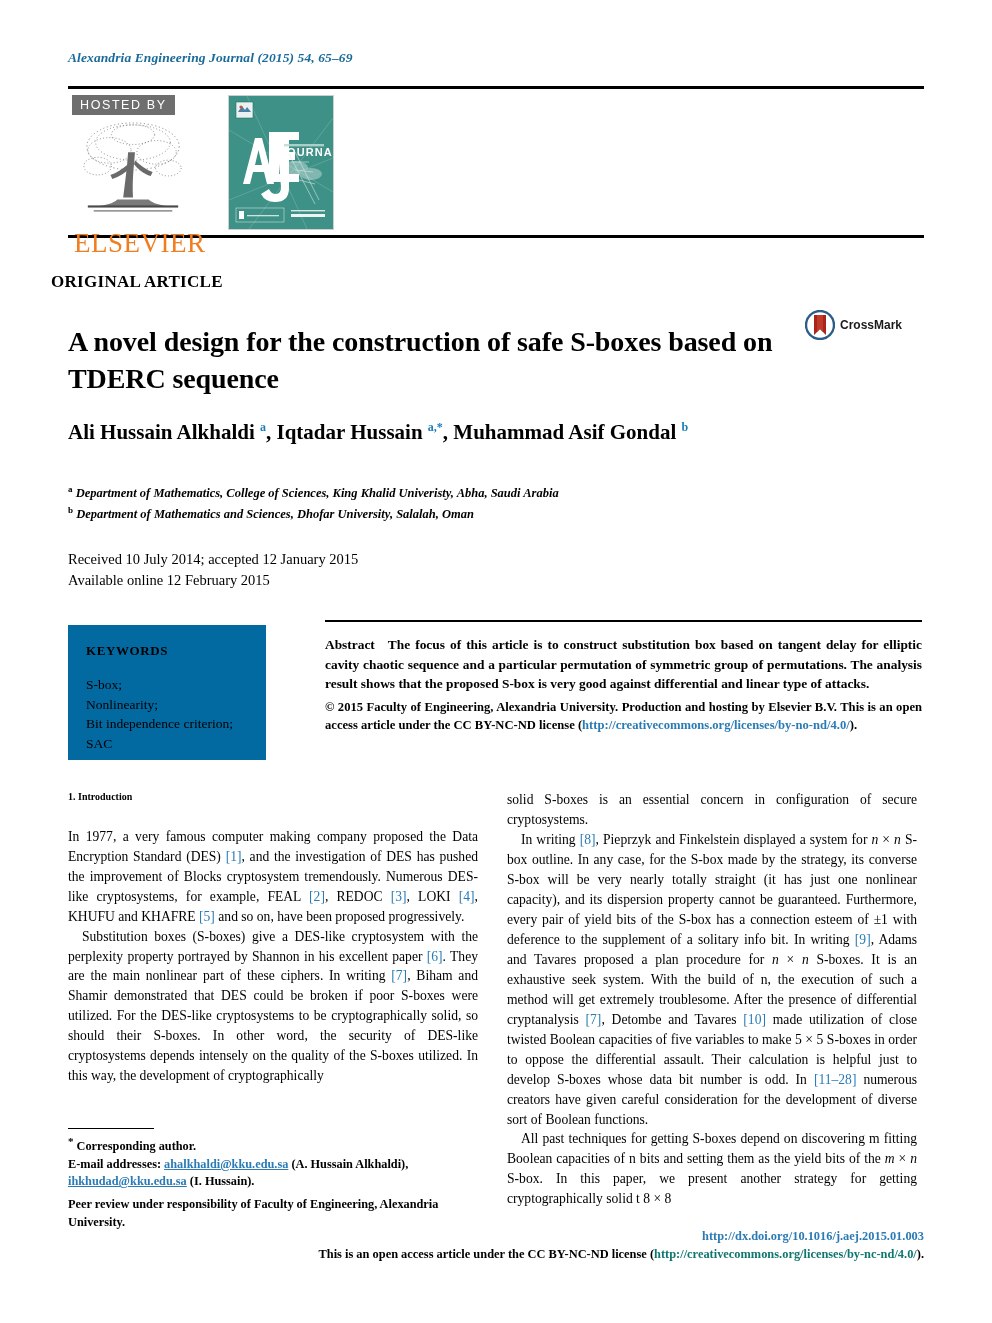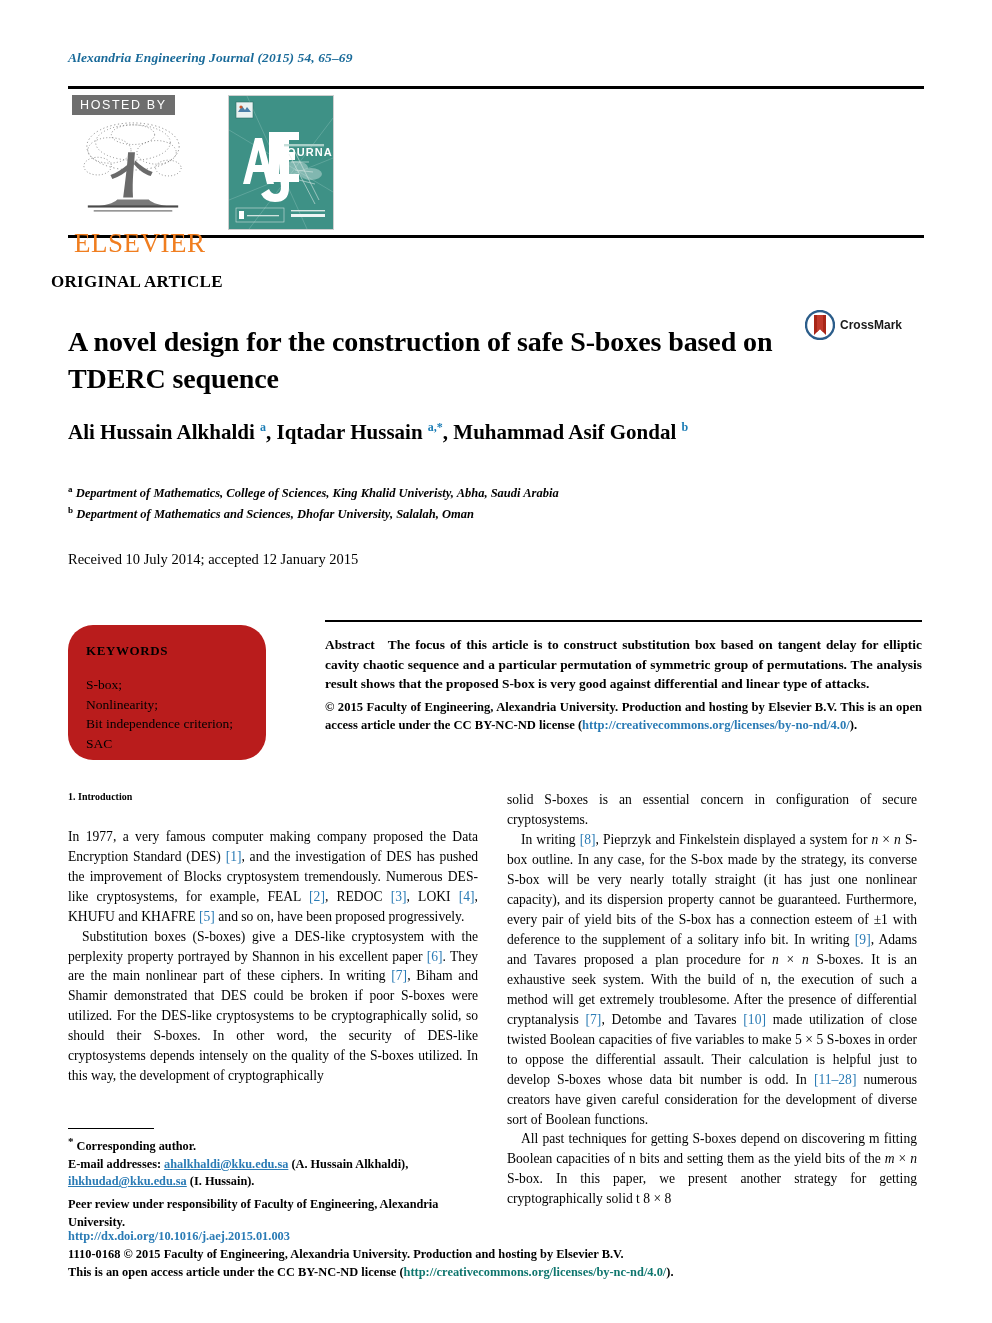--- a/index.html
+++ b/index.html
@@ -82,21 +82,21 @@
   .affils { position:absolute; left:68px; top:483px; width:830px;
             font-size:12.5px; font-style:italic; font-weight:bold; line-height:1.55; }
   .affils sup { font-style:normal; font-size:9px; vertical-align:super; }
 
   .dates { position:absolute; left:68px; top:549px;
            font-size:14.5px; line-height:1.45; }
 
   
   .kwbox {
     position:absolute; left:68px; top:625px; width:198px; height:135px;
-    background:#b91c1c; padding:18px 14px 0 18px; box-sizing:border-box;border-radius:25px;
+    background:#0369a1; padding:18px 14px 0 18px; box-sizing:border-box;
   }
   .kwtitle { font-size:13px; font-weight:bold; letter-spacing:.6px; }
   .kwlist { margin-top:16px; font-size:13.5px; line-height:1.45; }
 
   .abswrap {
     position:absolute; left:325px; top:620px; width:597px;
   }
   .abs-rule { border-top:2.5px solid #000; width:100%; }
   .abstract {
     margin-top:13px; font-size:13.4px; line-height:1.47; text-align:justify;
@@ -122,21 +122,21 @@
     font-size:12.3px; line-height:1.42; font-weight:bold;
   }
   .fn-rule { border-top:1px solid #000; width:86px; margin-bottom:5px; }
   .footnotes a { color:#2a7bb5; }
   .footnotes .mail { text-decoration:underline; }
   .fn-para { margin-top:6px; }
 
   
   .footer {
     position:absolute; left:68px; top:1228px; width:856px;
-    font-size:12.4px; line-height:1.45; font-weight:bold;
+    font-size:12.4px; line-height:1.45; font-weight:bold;text-align:right;
   }
   .footer .doi { color:#2a7bb5; }
   .footer a { color:#0f766e; text-decoration:none; }
   sup.star { font-size:11px; vertical-align:super; }
 </style>
 </head>
 <body>
 
 <div class="page">
 
@@ -230,20 +230,21 @@
     Ali Hussain Alkhaldi <sup>a</sup>, Iqtadar Hussain <sup>a,*</sup>, Muhammad Asif Gondal <sup>b</sup>
   </div>
 
   <div class="affils">
     <div><sup>a</sup> <span>Department of Mathematics, College of Sciences, King Khalid Univeristy, Abha, Saudi Arabia</span></div>
     <div><sup>b</sup> <span>Department of Mathematics and Sciences, Dhofar University, Salalah, Oman</span></div>
   </div>
 
   <div class="dates">
     <div>Received 10 July 2014; accepted 12 January 2015</div>
+    <div>Available online 12 February 2015</div>
   </div>
 
   <div class="kwbox">
     <div class="kwtitle">KEYWORDS</div>
     <div class="kwlist">
       <div>S-box;</div>
       <div>Nonlinearity;</div>
       <div>Bit independence criterion;</div>
       <div>SAC</div>
     </div>
@@ -279,19 +280,18 @@
       <a class="mail" href="#">ahalkhaldi@kku.edu.sa</a>
       <span>(A. Hussain Alkhaldi),</span>
       <a class="mail" href="#">ihkhudad@kku.edu.sa</a>
       <span>(I. Hussain).</span>
     </div>
     <div class="fn-para">Peer review under responsibility of Faculty of Engineering, Alexandria University.</div>
   </div>
 
   <div class="footer">
     <div><a class="doi" href="#">http://dx.doi.org/10.1016/j.aej.2015.01.003</a></div>
-    <div>1110-0168 © 2015 Faculty of Engineering, Alexandria University. Production and hosting by Elsevier B.V.</div>
     <div>
       <span>This is an open access article under the CC BY-NC-ND license (</span><a href="#">http://creativecommons.org/licenses/by-nc-nd/4.0/</a><span>).</span>
     </div>
   </div>
 
 </div>
 
 </body></html>

